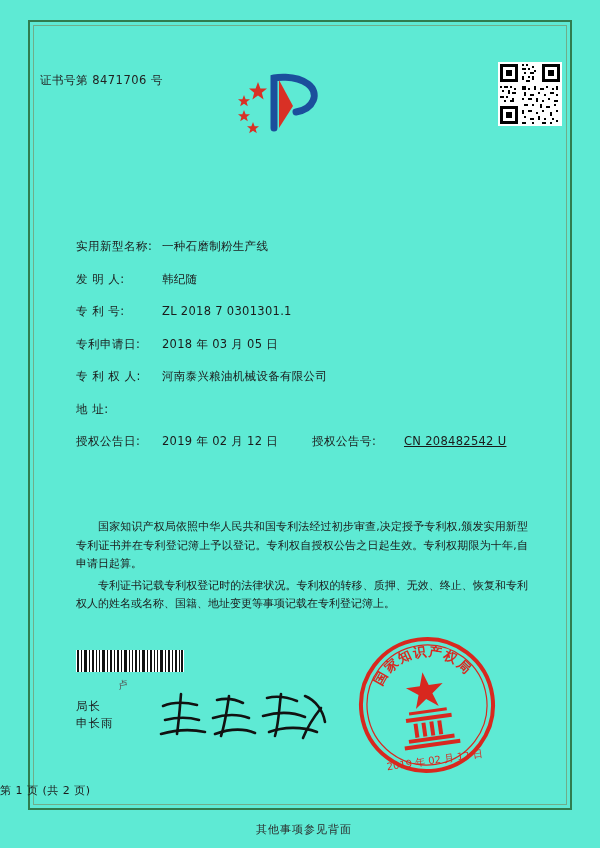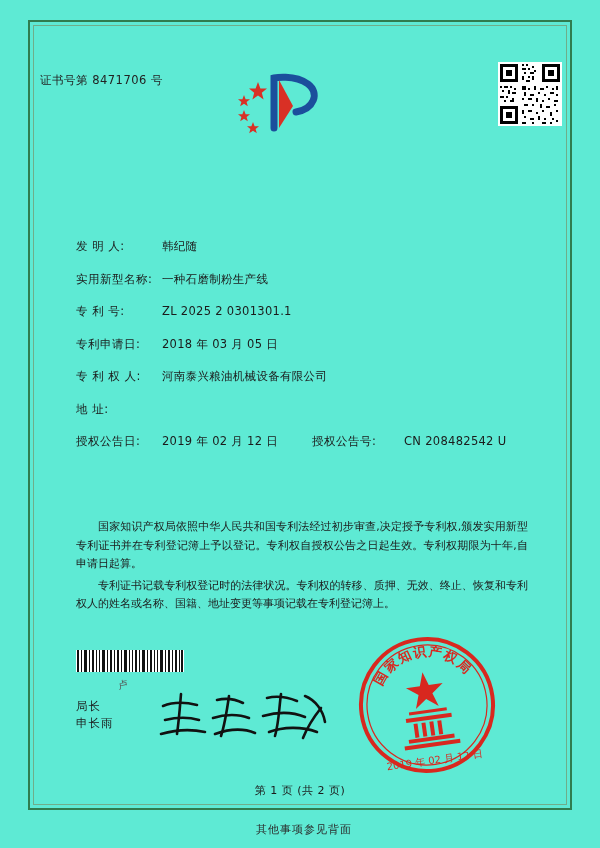--- a/index.html
+++ b/index.html
@@ -100,20 +100,21 @@
     min-width: 150px;
   }
   .frow.pair .flabel2 {
     flex: 0 0 92px;
     white-space: nowrap;
     letter-spacing: 0.5px;
   }
   .frow.pair .fvalue2 {
     flex: 1 1 auto;
     letter-spacing: 0.3px;
+    text-decoration: underline;
   }
 
   
   .paras {
     position: absolute;
     left: 76px;
     top: 518px;
     width: 452px;
     font-size: 11px;
     line-height: 18.5px;
@@ -165,21 +166,21 @@
     left: 352px;
     top: 630px;
     width: 150px;
     height: 150px;
   }
 
   .page-num {
     position: absolute;
     left: 0; right: 0;
     top: 783px;
-    text-align: center;
+    text-align: left;
     font-size: 11px;
     letter-spacing: 0.5px;
   }
   .footer-note {
     position: absolute;
     left: 8px; right: 0;
     top: 822px;
     text-align: center;
     font-size: 11px;
     letter-spacing: 1px;
@@ -286,30 +287,30 @@
           <rect x="34" y="60" width="2" height="2"></rect>
           <rect x="44" y="60" width="4" height="2"></rect>
         <rect x="52" y="60" width="2" height="2"></rect>
       </g>
     </svg>
   </div>
 
 
   <div class="fields">
     <div class="frow">
+      <div class="flabel">实用新型名称:</div>
+      <div class="fvalue">一种石磨制粉生产线</div>
+    </div>
+    <div class="frow">
       <div class="flabel">发 明 人:</div>
       <div class="fvalue">韩纪随</div>
     </div>
     <div class="frow">
-      <div class="flabel">实用新型名称:</div>
-      <div class="fvalue">一种石磨制粉生产线</div>
-    </div>
-    <div class="frow">
       <div class="flabel">专 利 号:</div>
-      <div class="fvalue">ZL 2025 2 0301301.1</div>
+      <div class="fvalue">ZL 2018 7 0301301.1</div>
     </div>
     <div class="frow">
       <div class="flabel">专利申请日:</div>
       <div class="fvalue">2018 年 03 月 05 日</div>
     </div>
     <div class="frow">
       <div class="flabel">专 利 权 人:</div>
       <div class="fvalue">河南泰兴粮油机械设备有限公司</div>
     </div>
     <div class="frow">

